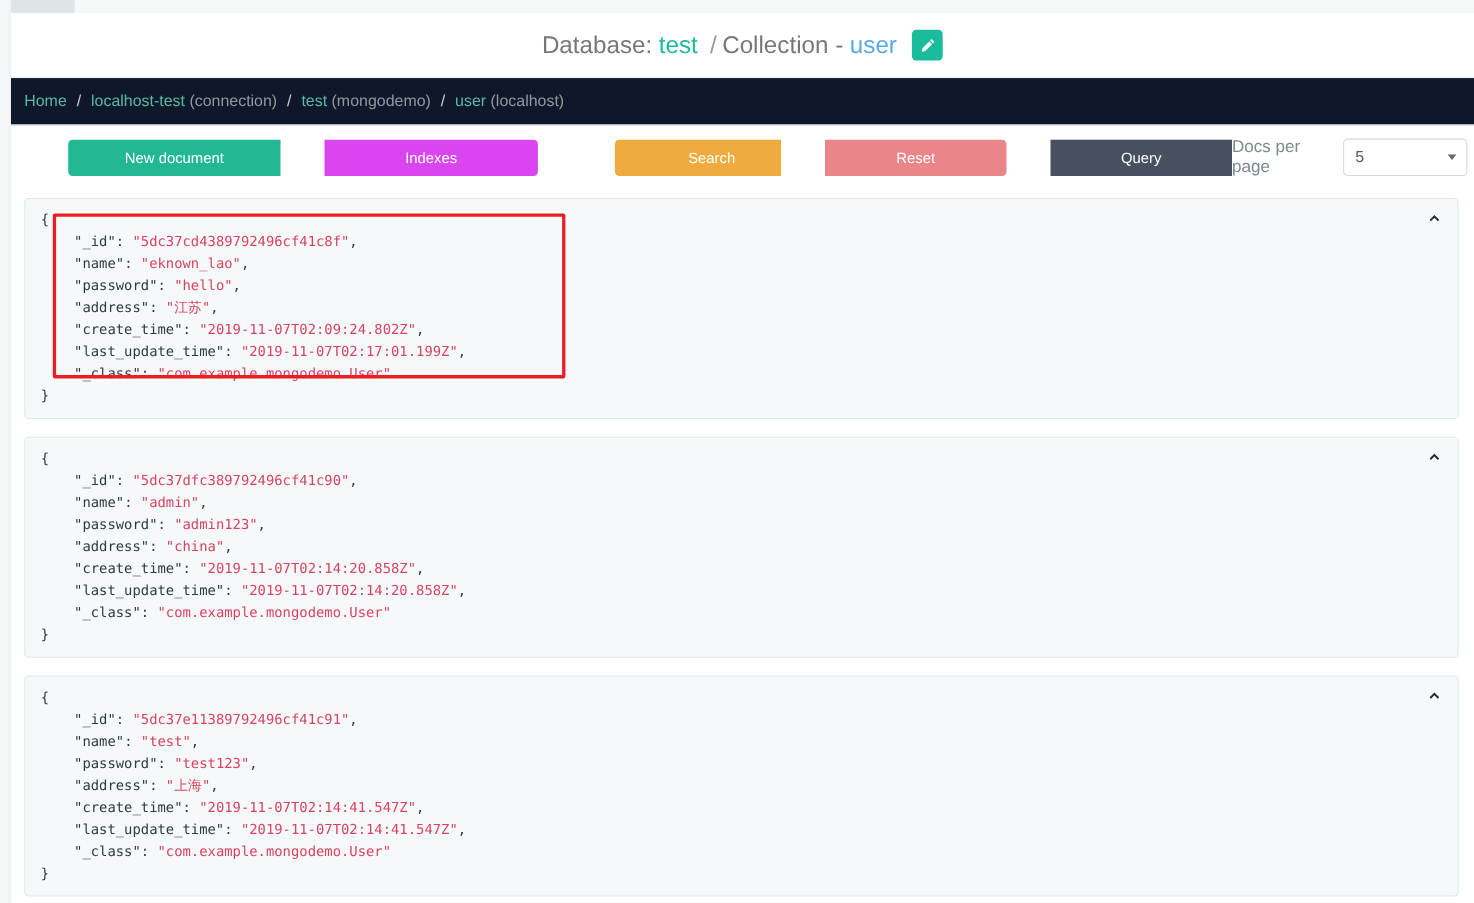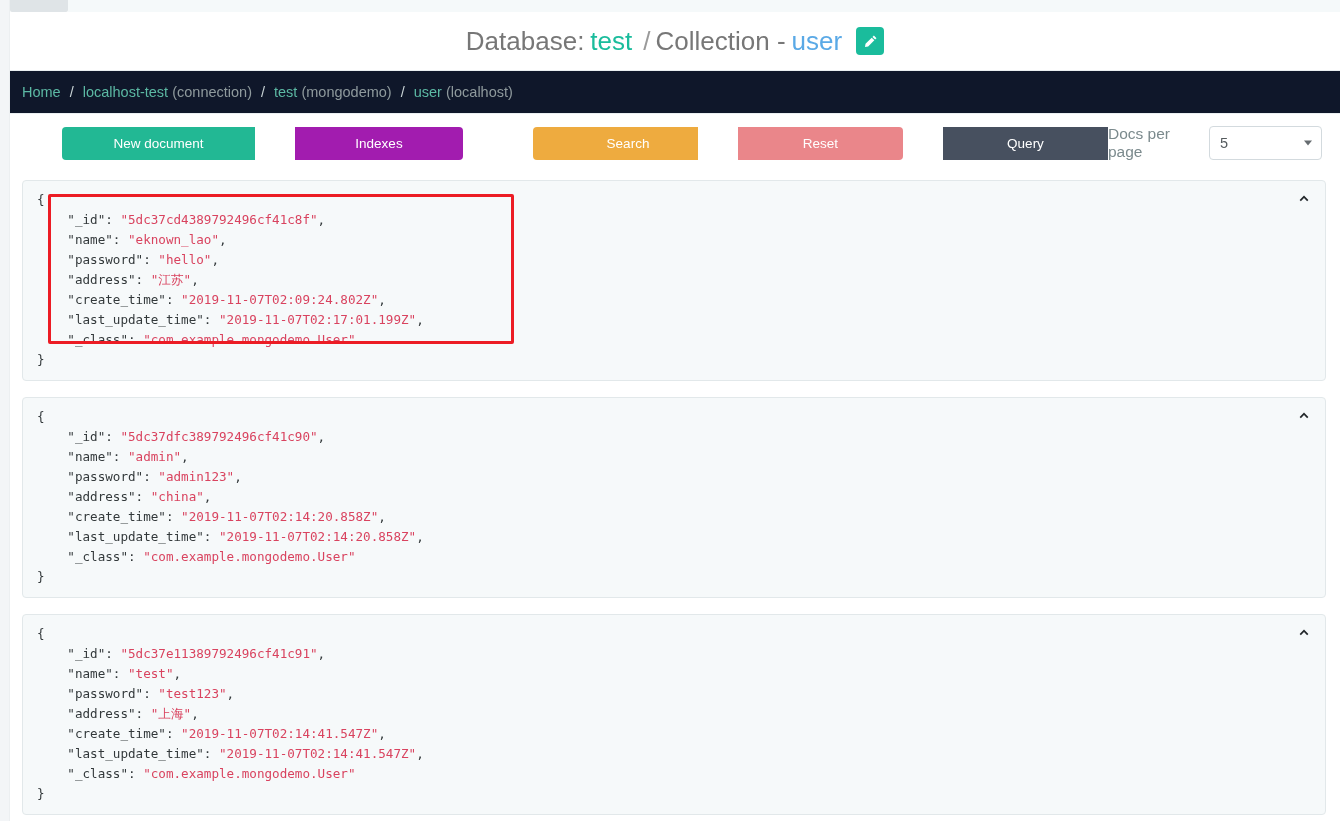--- a/index.html
+++ b/index.html
@@ -36,21 +36,21 @@
   }
 
   
   .title-bar {
     position: absolute; left: 10px; top: 12px;
     right: 0; height: 58px;
     background: #ffffff;
     display: flex; align-items: center; justify-content: center;
   }
   .title {
-    font-size: 26px;
+    font-size: 22px;
     color: #777777;
     font-weight: 400;
     white-space: nowrap;
     display: flex; align-items: center;
   }
   .title .db-name { color: #1abc9c; margin: 0 6px; }
   .title .sep { color: #9a9a9a; margin: 0 5px; }
   .title .coll-name { color: #5aa9e6; margin: 0 6px 0 6px; }
   .edit-btn {
     display: inline-flex; align-items: center; justify-content: center;
@@ -98,23 +98,23 @@
     color: #ffffff;
     font-size: 13.5px;
     font-family: "Liberation Sans", sans-serif;
     height: 33px;
     display: flex; align-items: center; justify-content: center;
     cursor: pointer;
     padding: 0 10px;
     margin-left: 40px;
   }
   .btn-new    { background: #22b894; width: 193px; border-radius: 4px 0 0 4px; }
-  .btn-index  { background: #a21caf; width: 168px; border-radius: 0 4px 4px 0; }
+  .btn-index  { background: #d946ef; width: 194px; border-radius: 0 4px 4px 0; }
   .group2 { margin-left: 30px; }
-  .btn-search { background: #eeab3f; width: 165px; border-radius: 4px 0 0 4px; padding-left: 35px; }
+  .btn-search { background: #eeab3f; width: 151px; border-radius: 4px 0 0 4px; padding-left: 35px; }
   .btn-query  { background: #47505f; width: 165px; }
   .btn-reset  { background: #ea868a; width: 165px; border-radius: 0 4px 4px 0; }
 
   .docs-per-page-wrap {
     display: flex; align-items: center;
     margin-left: auto; margin-right: 32px;
   }
   .dpp-label {
     font-size: 15.5px; color: #7b8a8d;
     margin-right: 29px;

